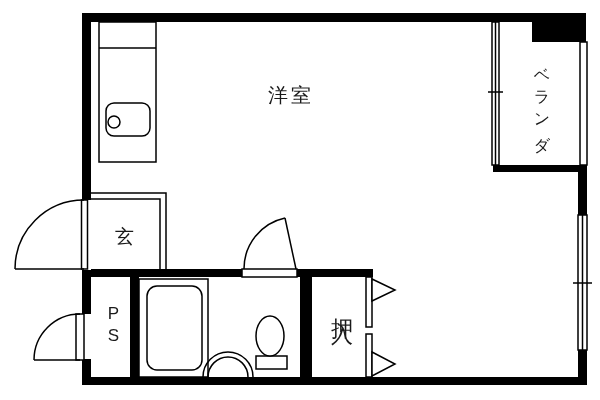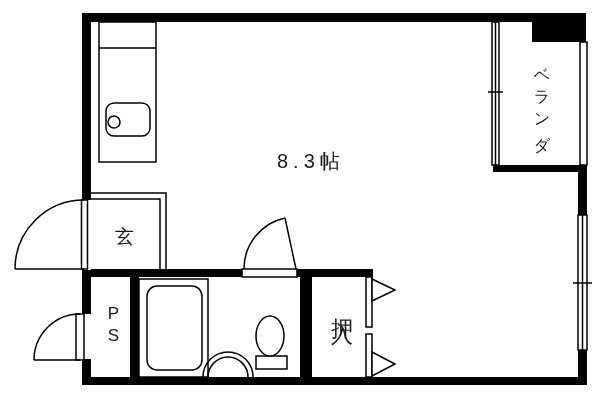--- a/index.html
+++ b/index.html
@@ -82,19 +82,19 @@
     <rect x="139" y="279" width="69" height="98"></rect>
     <rect x="147" y="286" width="55" height="84" rx="10"></rect>
 
     <rect x="256" y="356" width="31" height="13" fill="#fff"></rect>
     <ellipse cx="270" cy="336" rx="14" ry="20" fill="#fff"></ellipse>
 
     <path d="M 203 377 A 25 25 0 0 1 253 377"></path>
     <path d="M 208 377 A 20 20 0 0 1 248 377"></path>
   </svg>
 
-  <div class="lbl" id="size-label">8.3帖</div>
+  <div class="lbl" id="room-label">洋室</div>
   <div class="lbl" id="entrance-label">玄</div>
   <div class="lbl v" id="veranda-label">ベランダ</div>
   <div class="lbl v" id="ps-label">PS</div>
   <div class="lbl v" id="closet-label">押入</div>
 
 </div>
 
 </body></html>

